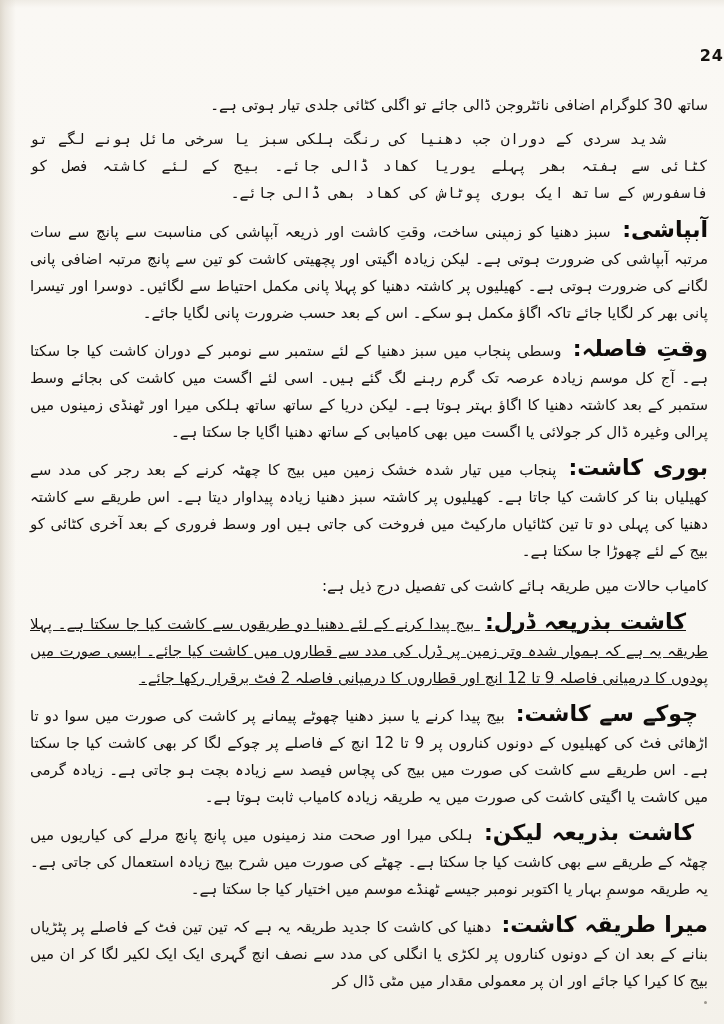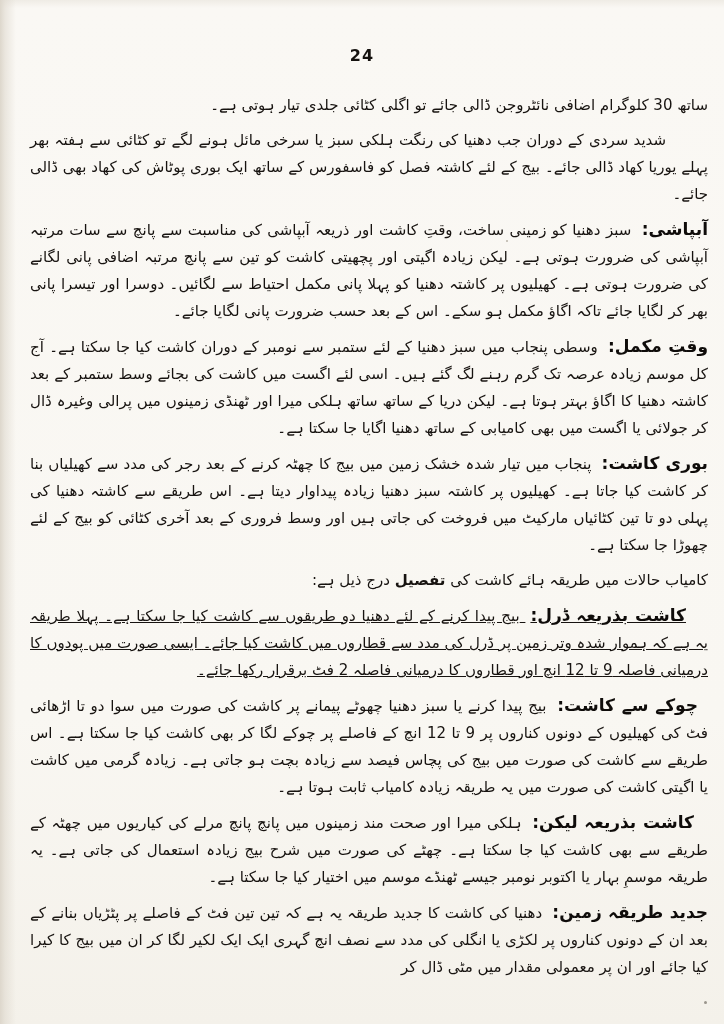--- a/index.html
+++ b/index.html
@@ -18,51 +18,51 @@
       linear-gradient(180deg, #faf8f4 0%, #f9f7f2 70%, #f4f1ea 100%);
     overflow: hidden;
     font-family: "DejaVu Sans", sans-serif;
     color: #171310;
   }
   .page-number {
     position: absolute;
     top: 46px;
     left: 0;
     width: 100%;
-    text-align: center;
+    text-align: right;
     font-size: 16px;
     font-weight: 700;
     letter-spacing: 1px;
     color: #14110e;
   }
   .content {
     position: absolute;
     top: 92px;
     right: 16px;
     left: 30px;
     direction: rtl;
     font-size: 15px;
     line-height: 27px;
     text-align: justify;
   }
   .content p {
     margin: 0 0 8px 0;
   }
-  .para-indent { text-indent: 42px; }
+  .para-indent { text-indent: 42px; font-family: Liberation Mono, monospace; }
   .ind-22 { text-indent: 22px; text-decoration: underline; }
   .ind-10 { text-indent: 10px; }
   .ind-14 { text-indent: 14px; }
   .sec-heading {
     font-weight: 700;
-    font-size: 17px;
+    font-size: 22px;
     color: #0f0c0a;
     margin-left: 5px;
   }
   .bold-word {
-    font-weight: 700;
+    font-weight: 400;
   }
   .note-line { margin-top: 2px; }
   .speck {
     position: absolute;
     left: 704px;
     top: 1001px;
     width: 3px;
     height: 3px;
     border-radius: 50%;
     background: #9a958c;
@@ -90,21 +90,21 @@
 
     <p class="para-indent">شدید سردی کے دوران جب دھنیا کی رنگت ہلکی سبز یا سرخی مائل ہونے لگے تو کٹائی سے ہفتہ بھر پہلے یوریا کھاد ڈالی جائے۔ بیج کے لئے کاشتہ فصل کو فاسفورس کے ساتھ ایک بوری پوٹاش کی کھاد بھی ڈالی جائے۔</p>
 
     <p>
       <span class="sec-heading">آبپاشی:</span>
       <span>سبز دھنیا کو زمینی ساخت، وقتِ کاشت اور ذریعہ آبپاشی کی مناسبت سے پانچ سے سات مرتبہ آبپاشی کی ضرورت ہوتی ہے۔ لیکن زیادہ اگیتی اور پچھیتی کاشت کو تین سے پانچ مرتبہ اضافی پانی لگانے کی ضرورت ہوتی ہے۔ کھیلیوں پر کاشتہ دھنیا کو پہلا پانی مکمل احتیاط سے لگائیں۔ دوسرا اور تیسرا پانی بھر کر لگایا جائے تاکہ اگاؤ مکمل ہو سکے۔ اس کے بعد حسب ضرورت پانی لگایا جائے۔</span>
     </p>
 
 
     <p>
-      <span class="sec-heading">وقتِ مکمل:</span>
+      <span class="sec-heading">وقتِ فاصلہ:</span>
       <span>وسطی پنجاب میں سبز دھنیا کے لئے ستمبر سے نومبر کے دوران کاشت کیا جا سکتا ہے۔ آج کل موسم زیادہ عرصہ تک گرم رہنے لگ گئے ہیں۔ اسی لئے اگست میں کاشت کی بجائے وسط ستمبر کے بعد کاشتہ دھنیا کا اگاؤ بہتر ہوتا ہے۔ لیکن دریا کے ساتھ ساتھ ہلکی میرا اور ٹھنڈی زمینوں میں پرالی وغیرہ ڈال کر جولائی یا اگست میں بھی کامیابی کے ساتھ دھنیا اگایا جا سکتا ہے۔</span>
     </p>
 
     <p>
       <span class="sec-heading">بوری کاشت:</span>
       <span>پنجاب میں تیار شدہ خشک زمین میں بیج کا چھٹہ کرنے کے بعد رجر کی مدد سے کھیلیاں بنا کر کاشت کیا جاتا ہے۔ کھیلیوں پر کاشتہ سبز دھنیا زیادہ پیداوار دیتا ہے۔ اس طریقے سے کاشتہ دھنیا کی پہلی دو تا تین کٹائیاں مارکیٹ میں فروخت کی جاتی ہیں اور وسط فروری کے بعد آخری کٹائی کو بیج کے لئے چھوڑا جا سکتا ہے۔</span>
     </p>
 
     <p>
       <span>کامیاب حالات میں طریقہ ہائے کاشت کی</span>
@@ -121,21 +121,21 @@
       <span class="sec-heading">چوکے سے کاشت:</span>
       <span>بیج پیدا کرنے یا سبز دھنیا چھوٹے پیمانے پر کاشت کی صورت میں سوا دو تا اڑھائی فٹ کی کھیلیوں کے دونوں کناروں پر 9 تا 12 انچ کے فاصلے پر چوکے لگا کر بھی کاشت کیا جا سکتا ہے۔ اس طریقے سے کاشت کی صورت میں بیج کی پچاس فیصد سے زیادہ بچت ہو جاتی ہے۔ زیادہ گرمی میں کاشت یا اگیتی کاشت کی صورت میں یہ طریقہ زیادہ کامیاب ثابت ہوتا ہے۔</span>
     </p>
 
     <p class="ind-14">
       <span class="sec-heading">کاشت بذریعہ لیکن:</span>
       <span>ہلکی میرا اور صحت مند زمینوں میں پانچ پانچ مرلے کی کیاریوں میں چھٹہ کے طریقے سے بھی کاشت کیا جا سکتا ہے۔ چھٹے کی صورت میں شرح بیج زیادہ استعمال کی جاتی ہے۔ یہ طریقہ موسمِ بہار یا اکتوبر نومبر جیسے ٹھنڈے موسم میں اختیار کیا جا سکتا ہے۔</span>
     </p>
 
     <p>
-      <span class="sec-heading">جدید طریقہ زمین:</span>
+      <span class="sec-heading">میرا طریقہ کاشت:</span>
       <span>دھنیا کی کاشت کا جدید طریقہ یہ ہے کہ تین تین فٹ کے فاصلے پر پٹڑیاں بنانے کے بعد ان کے دونوں کناروں پر لکڑی یا انگلی کی مدد سے نصف انچ گہری ایک ایک لکیر لگا کر ان میں بیج کا کیرا کیا جائے اور ان پر معمولی مقدار میں مٹی ڈال کر</span>
     </p>
 
   </div>
 
   <div class="speck"></div>
   <div class="speck2"></div>
 
 </div>
 

